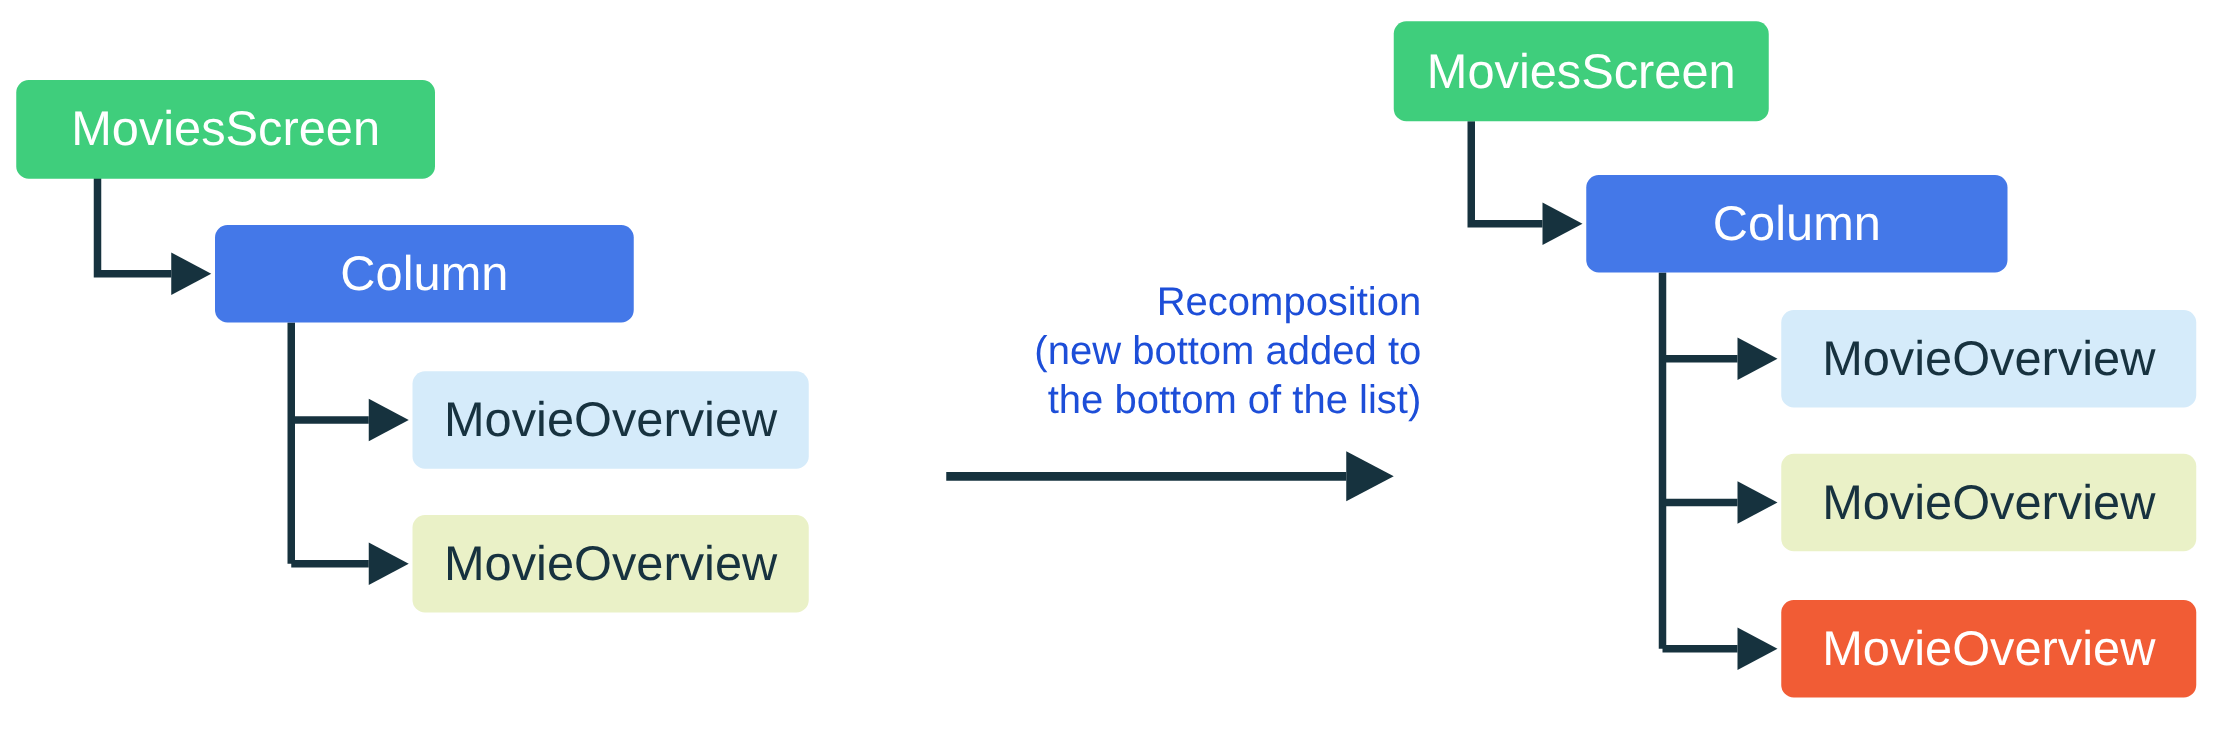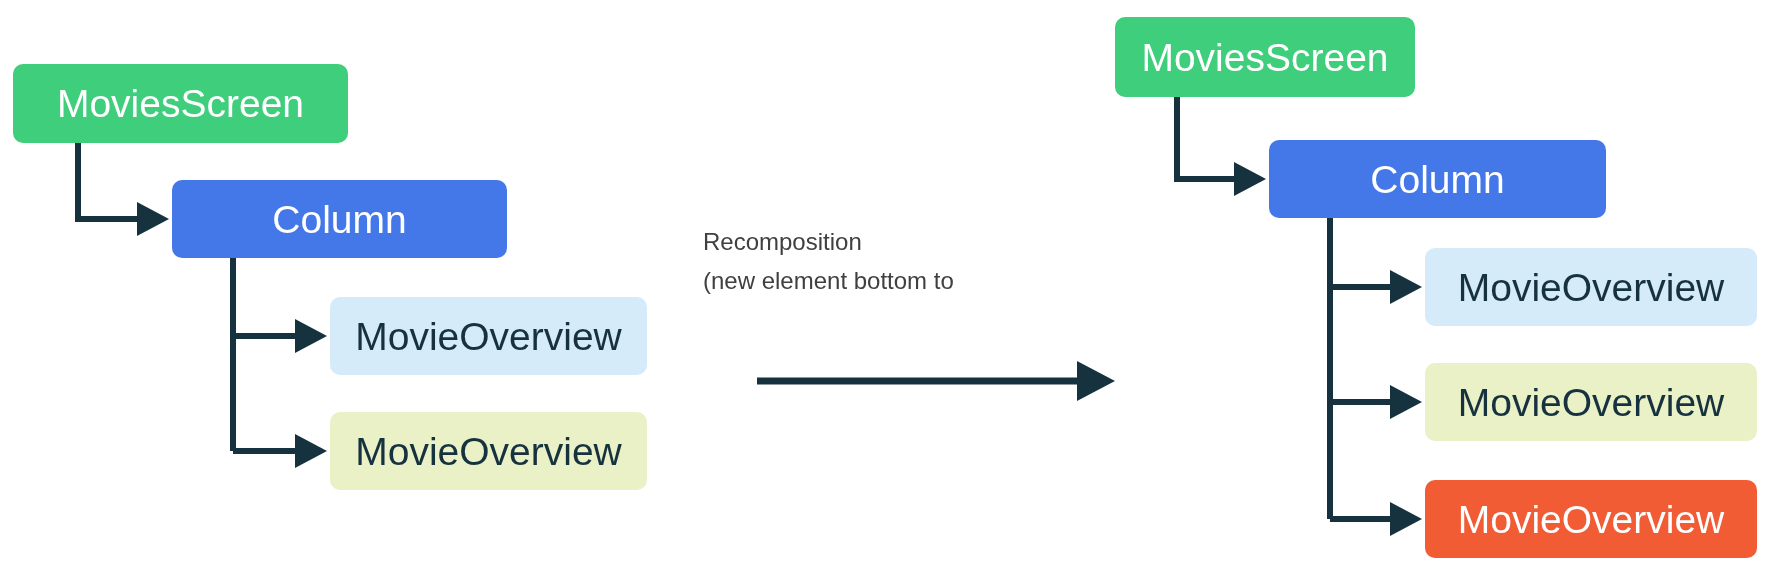--- a/index.html
+++ b/index.html
@@ -47,23 +47,23 @@
   .r-column { left: 1269px; top: 140px; width: 337px; height: 78px; }
   .r-item1  { left: 1425px; top: 248px; width: 332px; height: 78px; }
   .r-item2  { left: 1425px; top: 363px; width: 332px; height: 78px; }
   .r-item3  { left: 1425px; top: 480px; width: 332px; height: 78px; }
 
   .caption {
     position: absolute;
     left: 703px;
     top: 222px;
     width: 434px;
-    text-align: left;
-    color: #404040;
-    font-size: 24px;
+    text-align: right;
+    color: #1d4ed8;
+    font-size: 32px;
     line-height: 39px;
   }
   .stroke {
     stroke: #16323E;
     stroke-width: 6;
     fill: none;
     stroke-linejoin: miter;
   }
   .stroke.thick { stroke-width: 7; }
   .head { fill: #16323E; stroke: none; }
@@ -99,21 +99,22 @@
     <polygon class="head" points="1390,502 1390,536 1422,519"></polygon>
   </svg>
 
   <div class="node green l-root">MoviesScreen</div>
   <div class="node blue l-column">Column</div>
   <div class="node lightblue l-item1">MovieOverview</div>
   <div class="node lightyellow l-item2">MovieOverview</div>
 
   <div class="caption">
     <div>Recomposition</div>
-    <div>(new element bottom to</div>
+    <div>(new bottom added to</div>
+    <div>the bottom of the list)</div>
   </div>
 
   <div class="node green r-root">MoviesScreen</div>
   <div class="node blue r-column">Column</div>
   <div class="node lightblue r-item1">MovieOverview</div>
   <div class="node lightyellow r-item2">MovieOverview</div>
   <div class="node orange r-item3">MovieOverview</div>
 
 </div>
 

